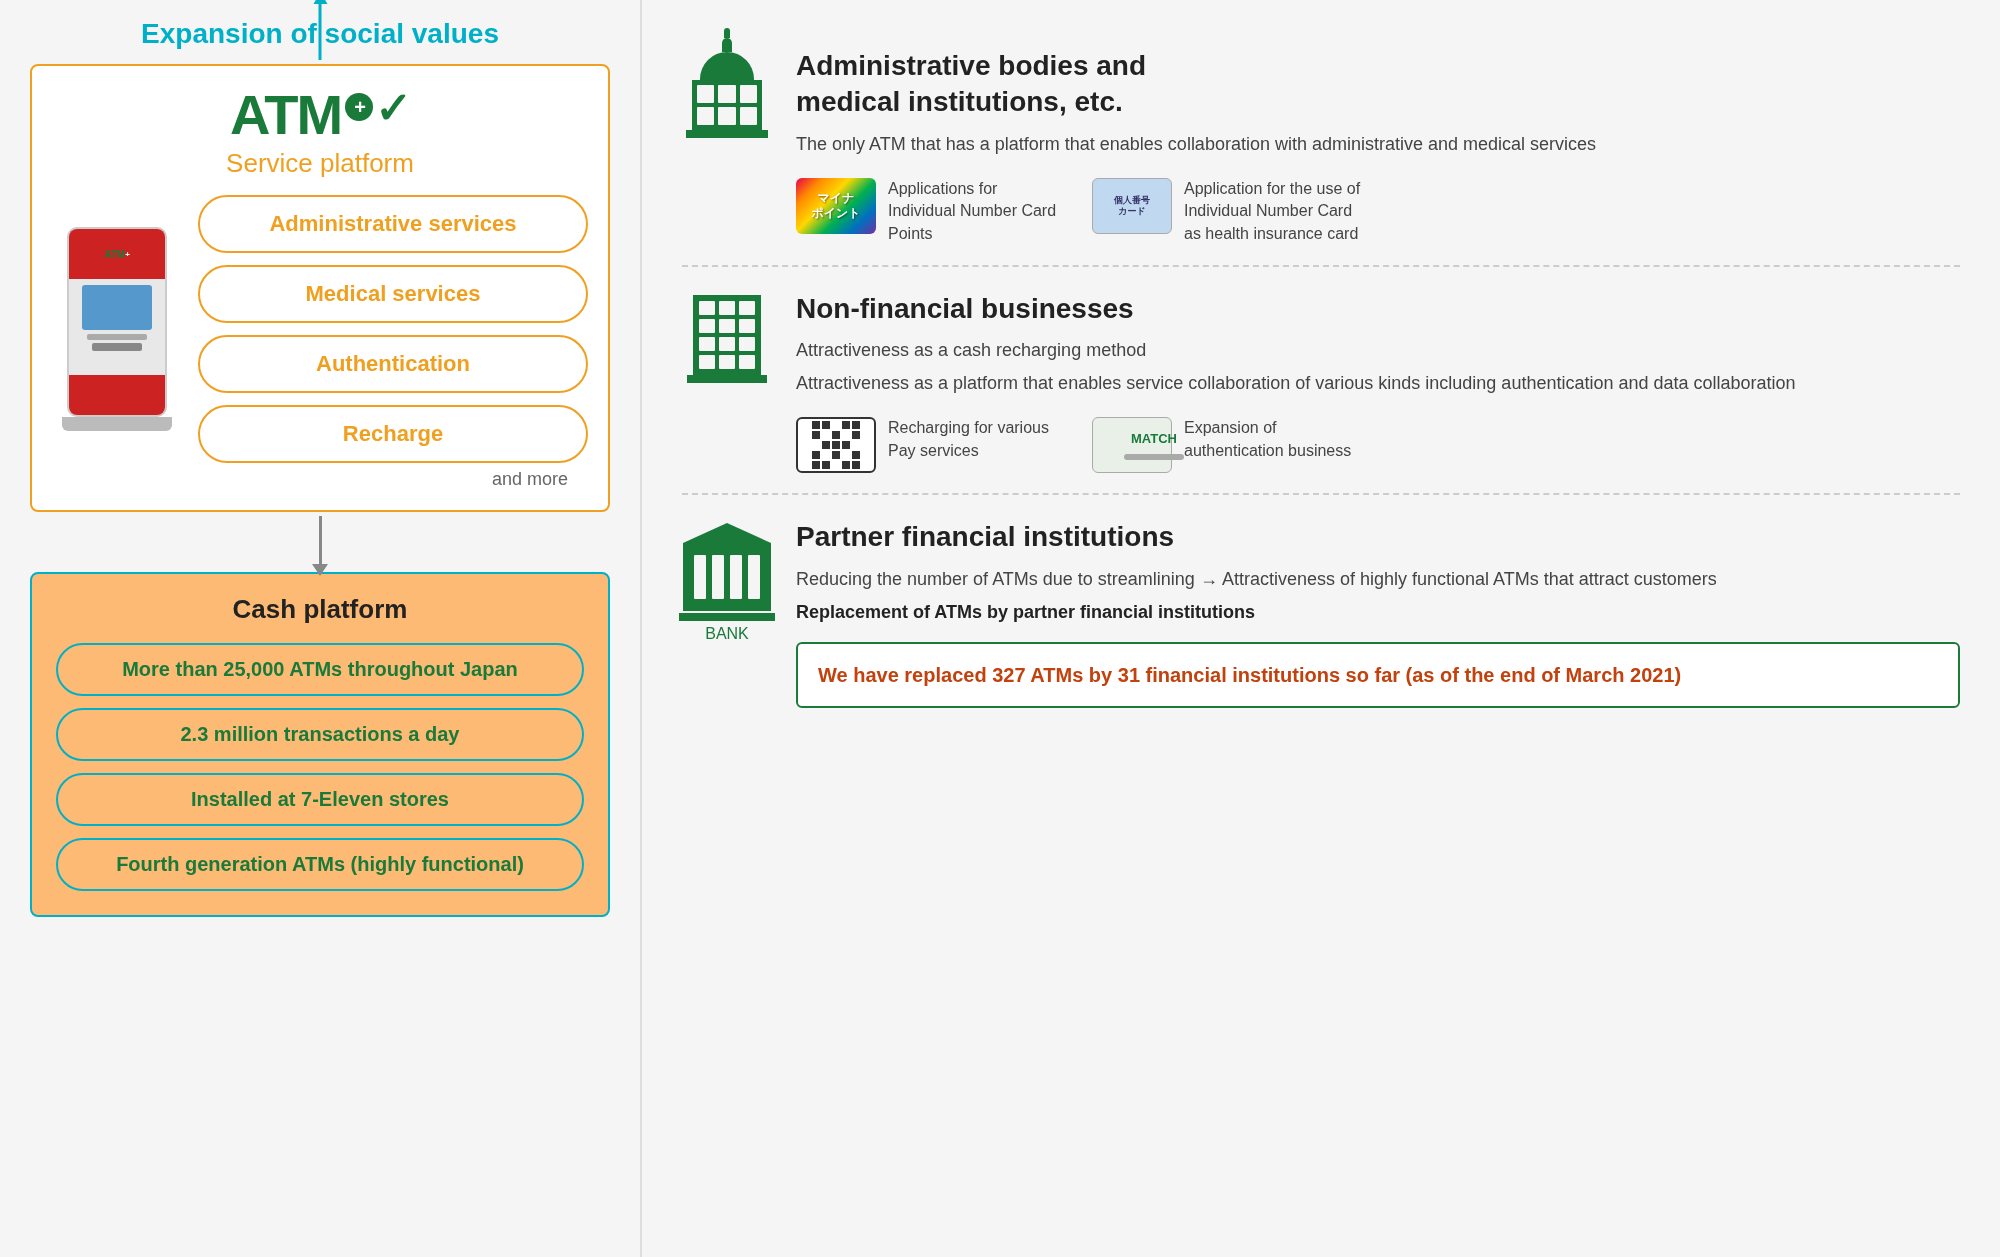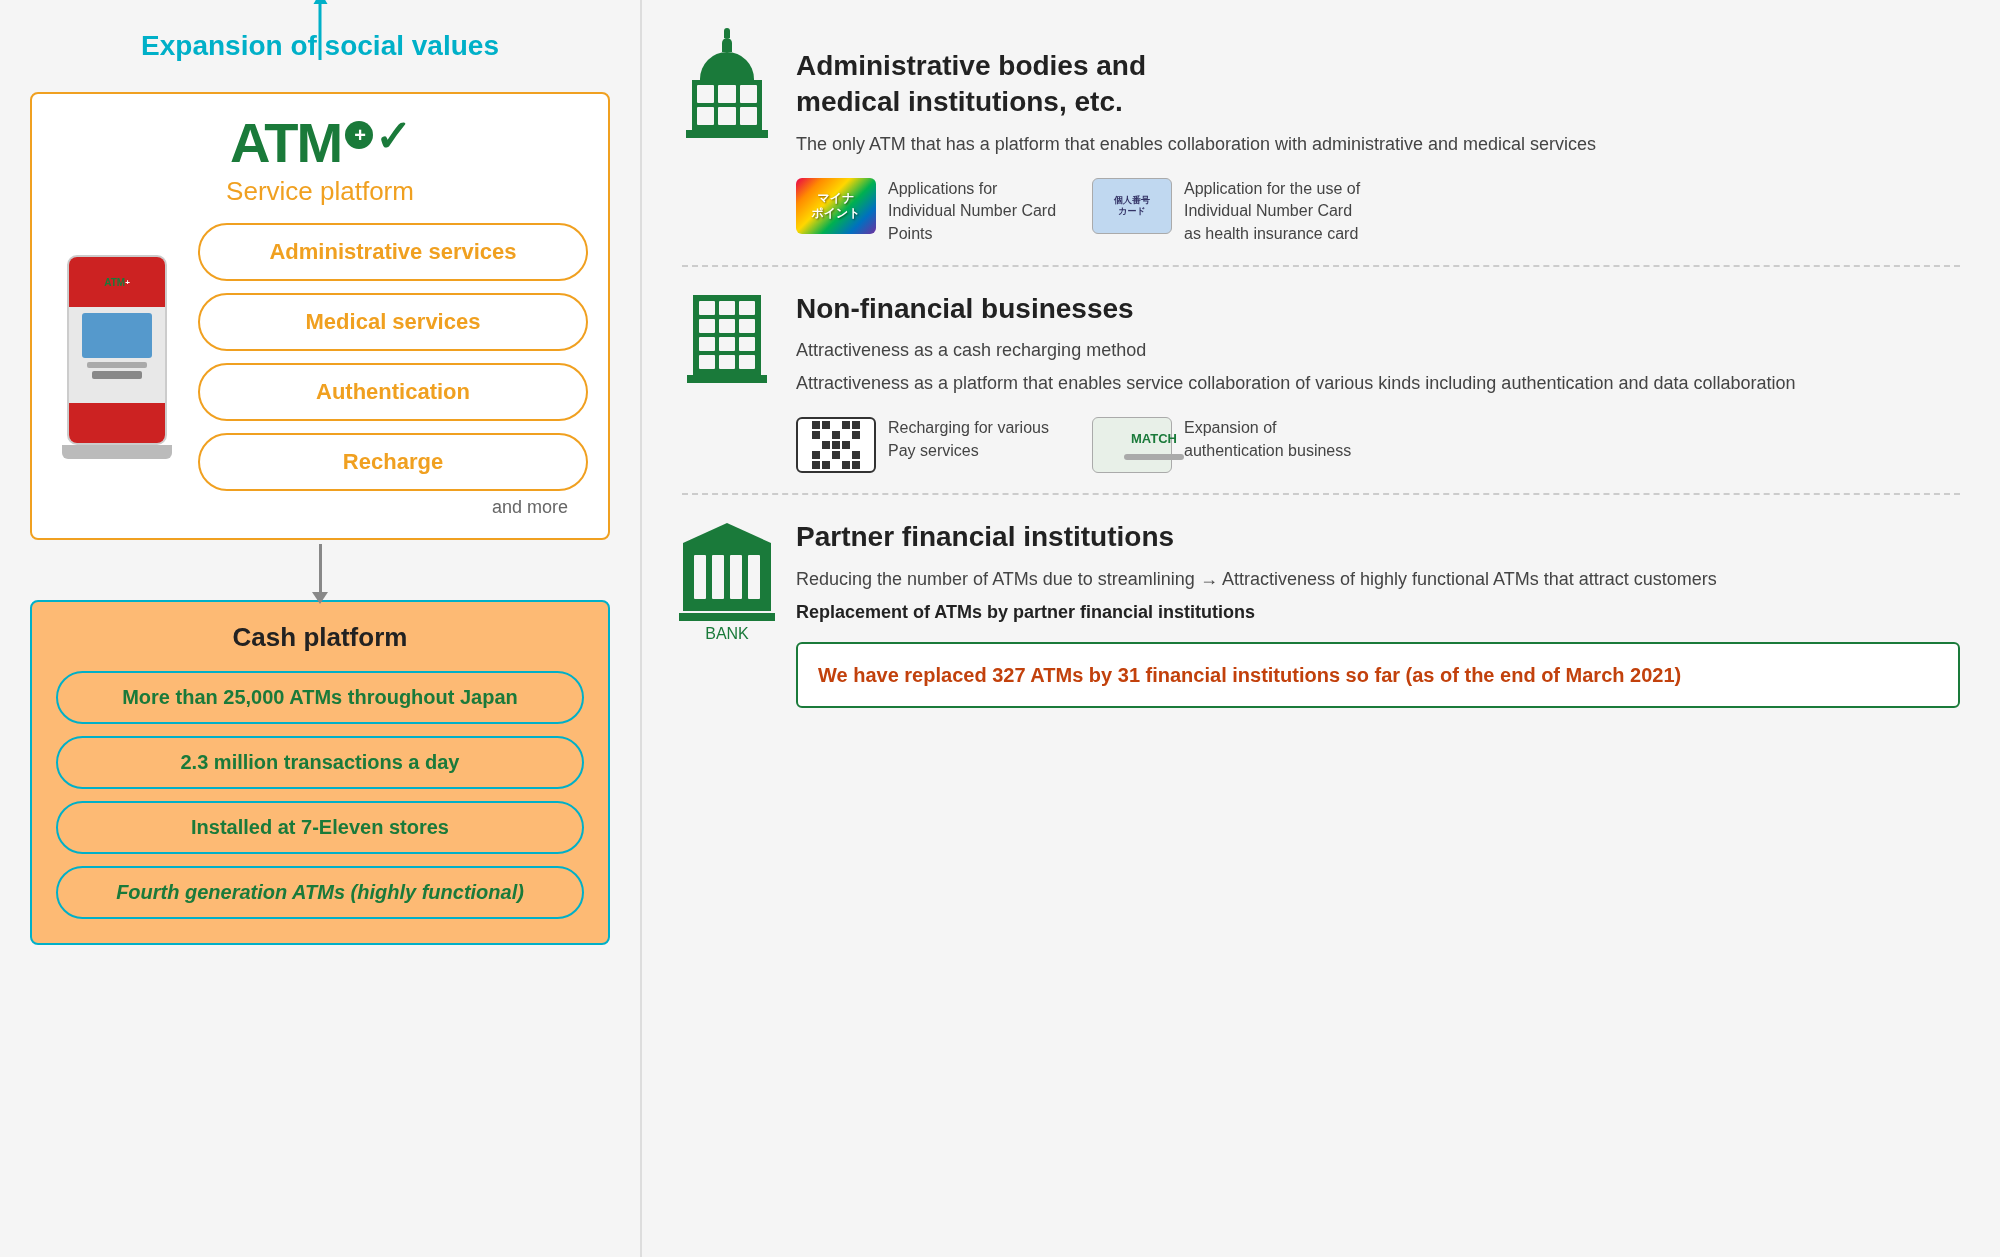--- a/index.html
+++ b/index.html
@@ -18,21 +18,21 @@
       position: relative;
     }
 
     
     .left-panel {
       width: 640px;
       min-height: 1257px;
       display: flex;
       flex-direction: column;
       align-items: center;
-      padding: 12px 20px 30px 20px;
+      padding: 0 20px 30px 20px;
       position: relative;
     }
 
     .expansion-title {
       color: #00b0c8;
       font-size: 28px;
       font-weight: 700;
       text-align: center;
       margin-top: 18px;
       margin-bottom: 10px;
@@ -59,21 +59,21 @@
       border-right: 7px solid transparent;
       border-bottom: 12px solid #00b0c8;
     }
 
     .atm-service-box {
       border: 2px solid #f0a020;
       border-radius: 8px;
       width: 580px;
       padding: 20px 20px 20px 20px;
       background: #fff;
-      margin-top: 20px;
+      margin-top: 4px;
       display: flex;
       flex-direction: column;
       align-items: center;
     }
 
     .atm-logo {
       font-size: 56px;
       font-weight: 900;
       color: #1a7a3a;
       letter-spacing: -2px;
@@ -248,21 +248,21 @@
     .cash-item {
       border: 2px solid #00b0c8;
       border-radius: 50px;
       padding: 13px 24px;
       text-align: center;
       color: #1a7a3a;
       font-size: 20px;
       font-weight: 600;
       margin-bottom: 12px;
     }
-    .cash-item:last-child { margin-bottom: 0; font-style: italic; }
+    .cash-item:last-child { margin-bottom: 0; }
 
     
     .right-panel {
       flex: 1;
       padding: 24px 40px 24px 40px;
       display: flex;
       flex-direction: column;
       gap: 0;
     }
 

